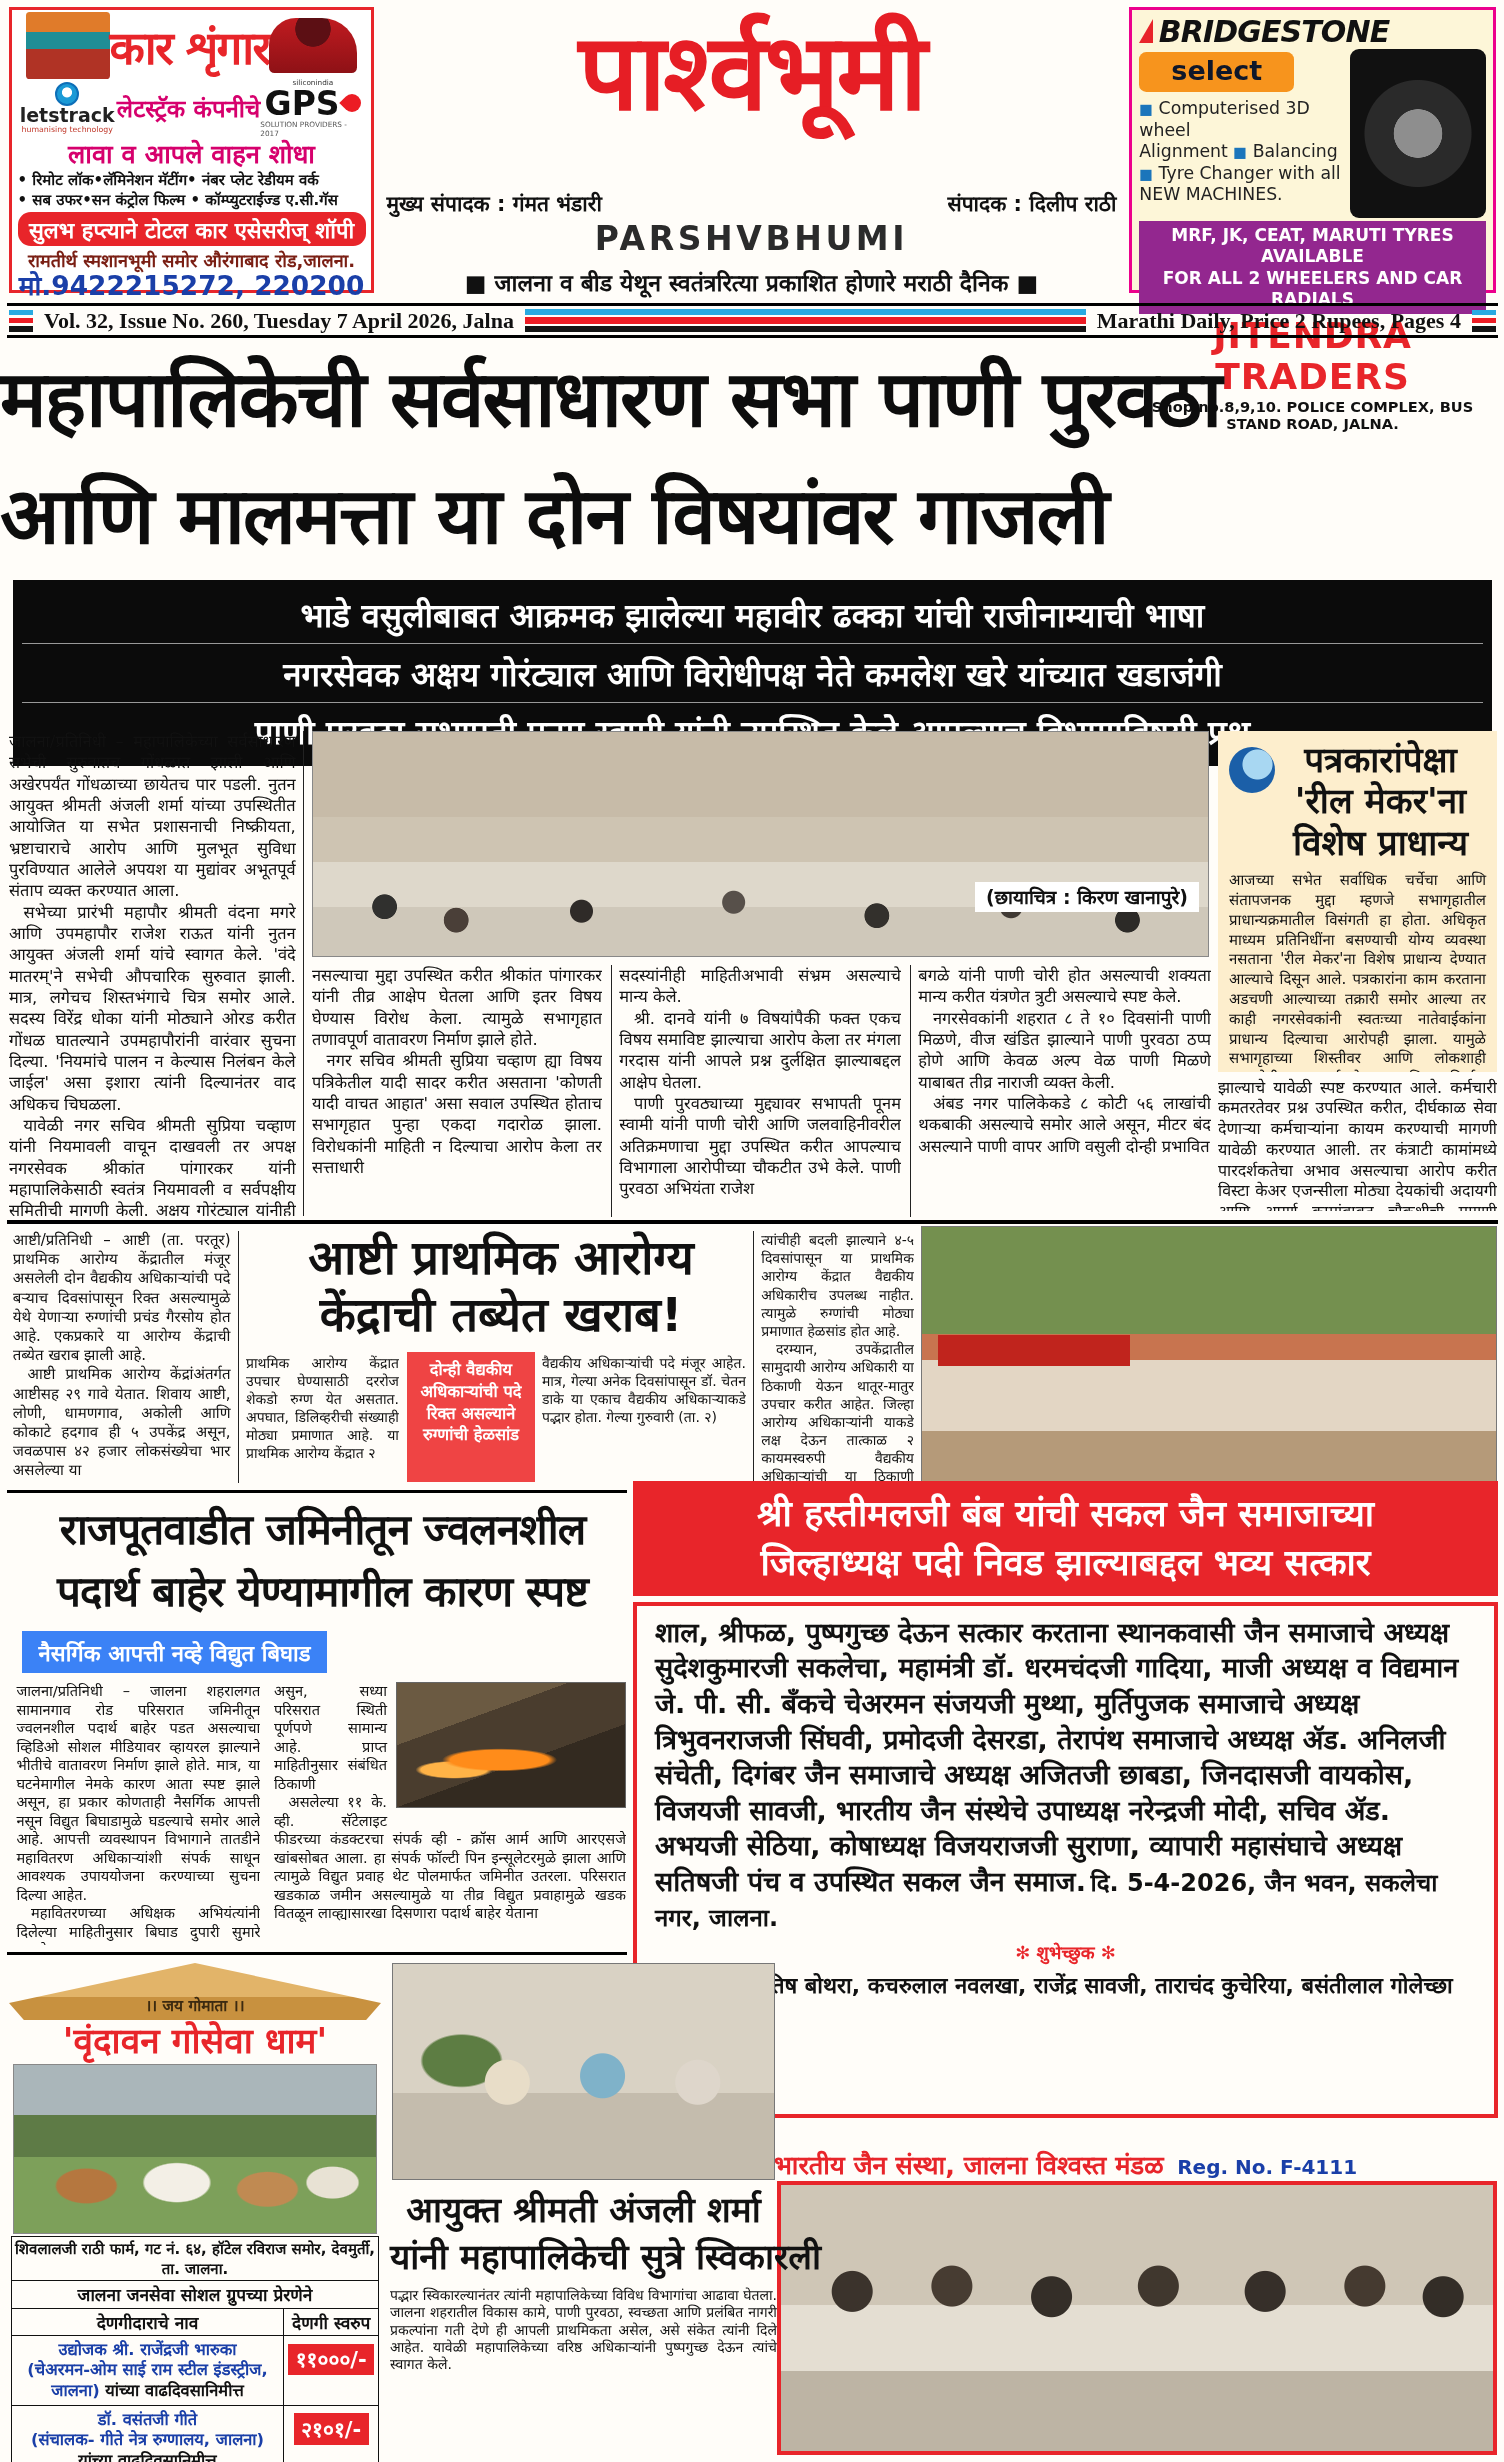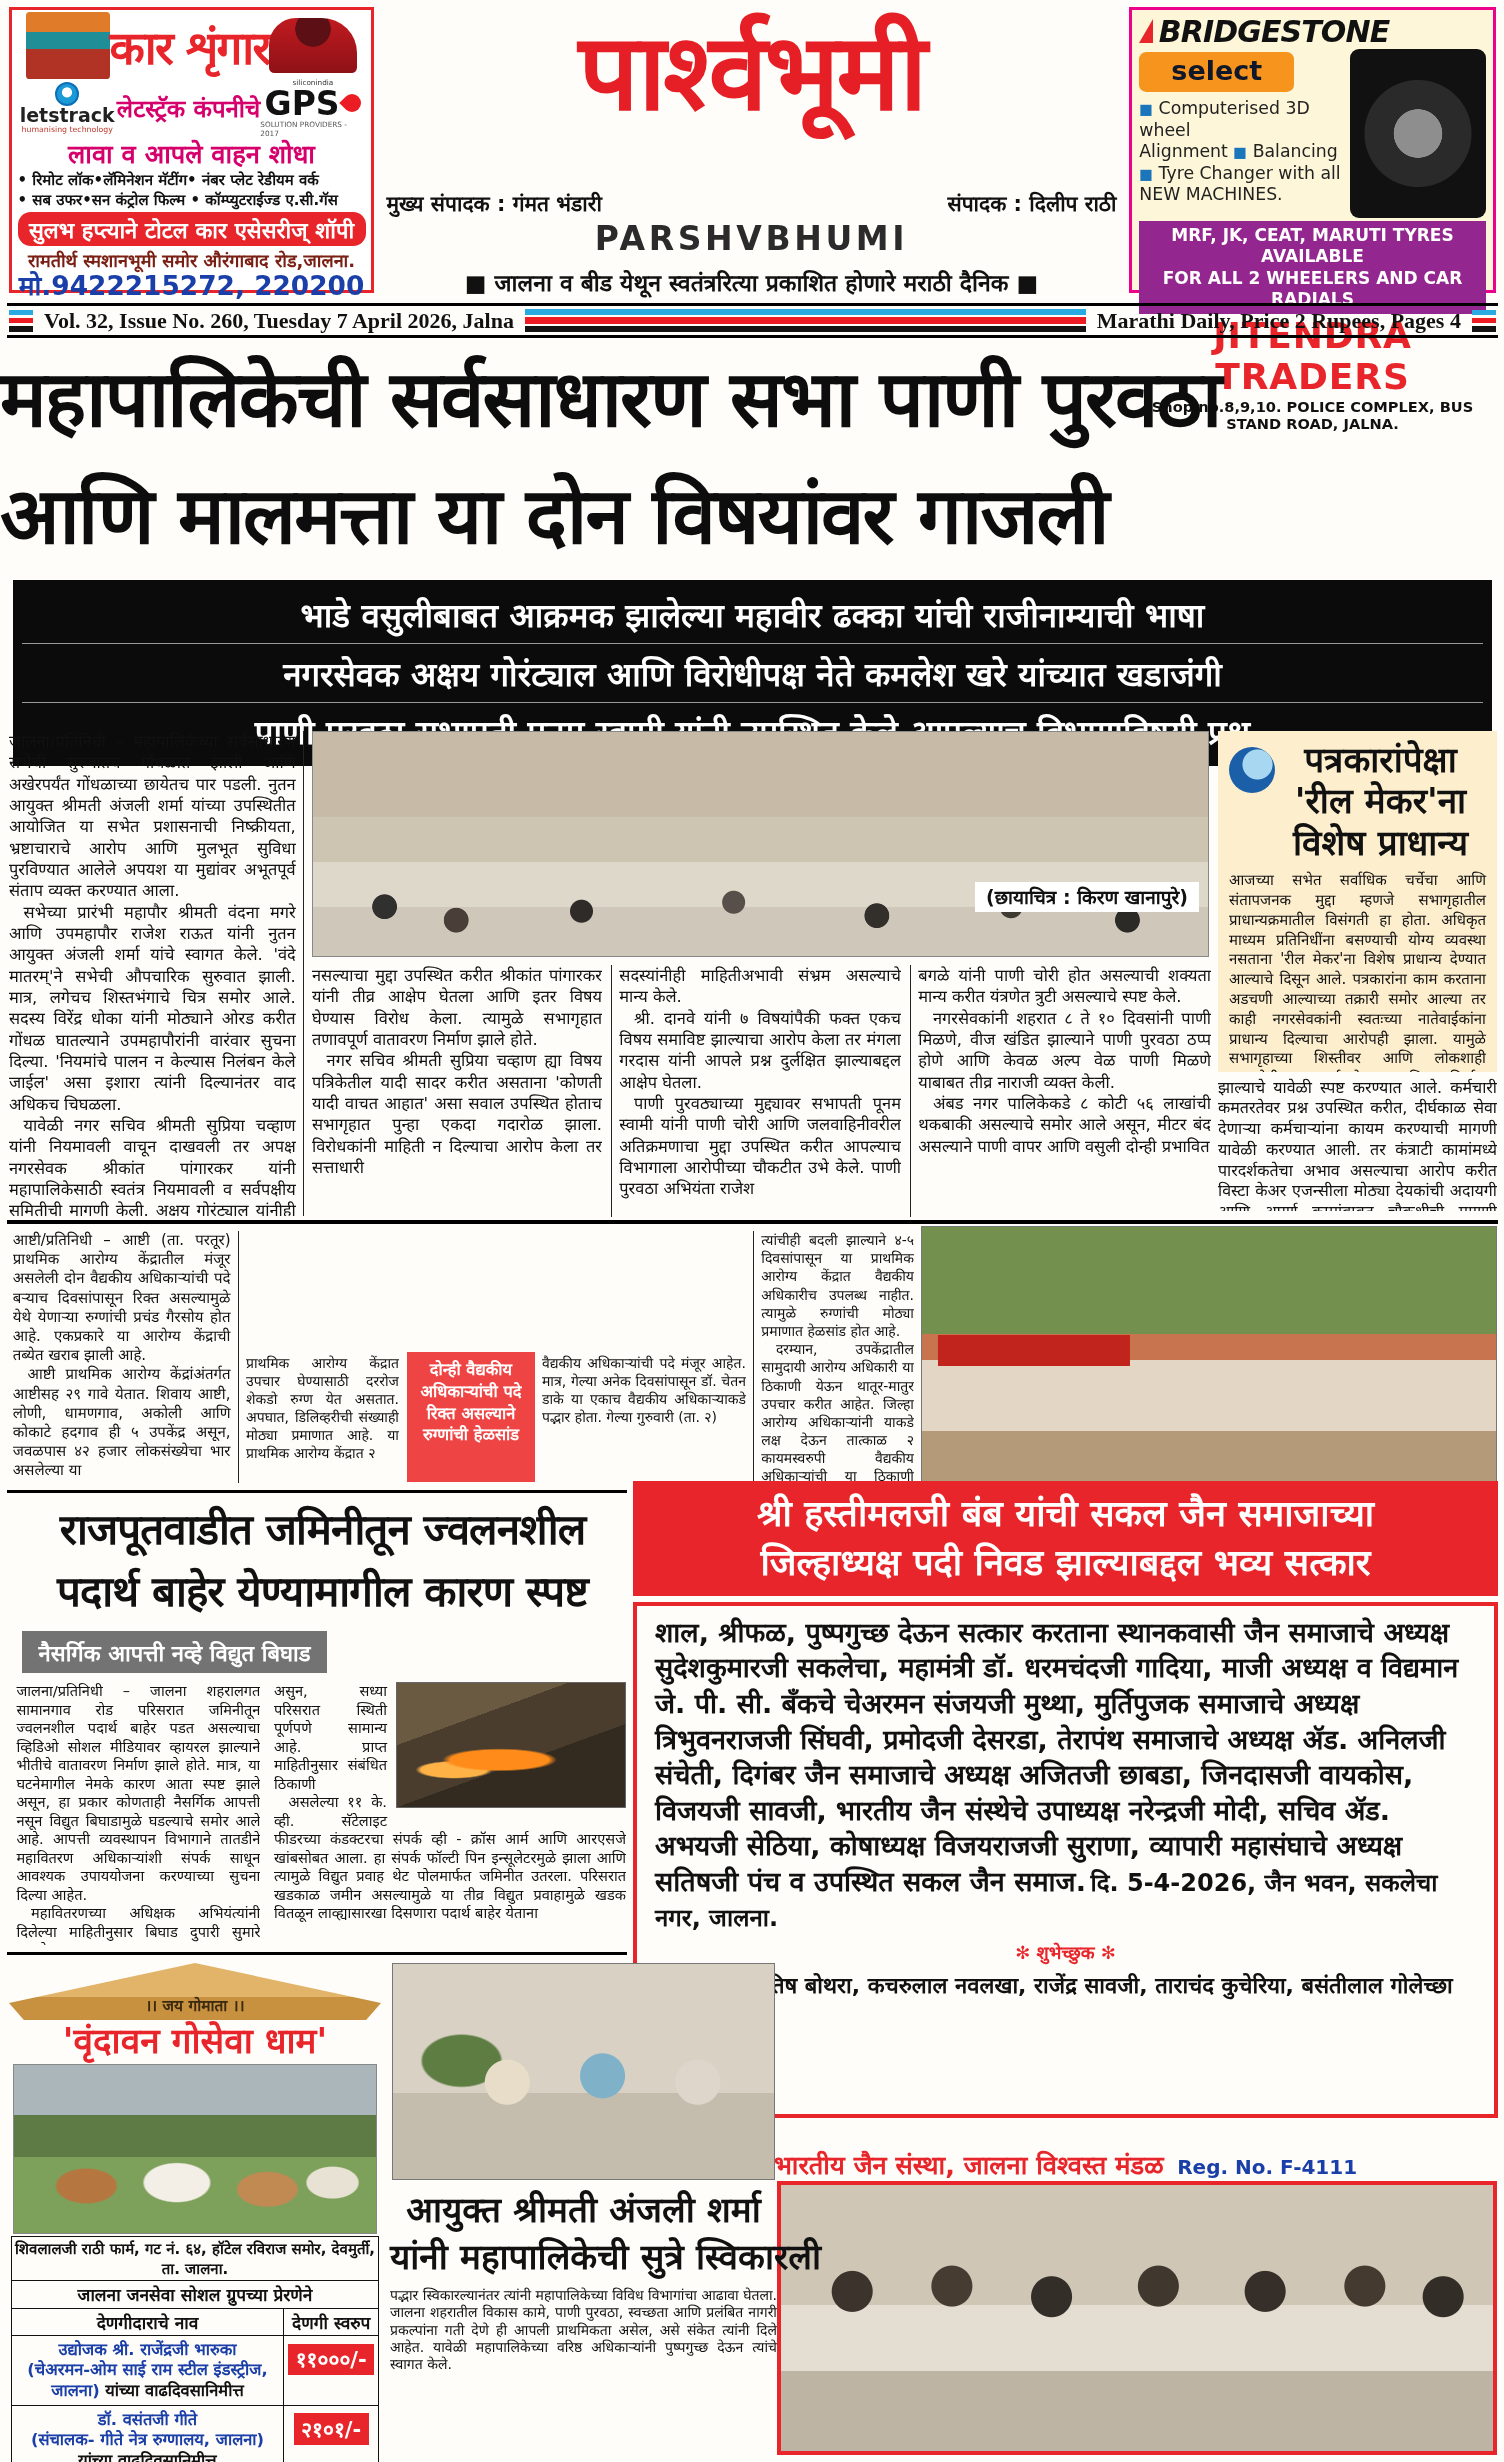--- a/index.html
+++ b/index.html
@@ -105,21 +105,21 @@
   .ashti-col4 { position:absolute; left:753px; top:1231px; width:161px; height:254px; font-size:14px; line-height:1.3; border-left:1.8px solid #222; padding-left:7.3px; overflow:hidden; }
   .ashti-photo { position:absolute; left:921px; top:1226px; width:576px; height:257px; border:0.9px solid #777;
     background:
       linear-gradient(180deg,#74904f 0 42%,#c8744f 42% 52%,#e3d6c4 52% 80%,#b59a79 80% 100%); }
   .ashti-sign { position:absolute; left:16.4px; top:108px; width:192px; height:31px; background:#c0241d; }
 
   .rule-ashti { position:absolute; left:7.3px; top:1490px; width:620px; height:2.7px; background:#000; }
 
   
   .raj-head { position:absolute; left:9px; top:1499px; width:627px; text-align:center; font-weight:bold; font-size:42px; line-height:1.48; letter-spacing:-0.9px; white-space:nowrap; }
-  .raj-banner { position:absolute; left:22px; top:1631px; width:305px; height:42px; background:#737373; color:#fff; font-weight:bold; font-size:22px; display:flex; align-items:center; justify-content:center; white-space:nowrap; }
+  .raj-banner { position:absolute; left:22px; top:1631px; width:305px; height:42px; background:#3b82f6; color:#fff; font-weight:bold; font-size:22px; display:flex; align-items:center; justify-content:center; white-space:nowrap; }
   .raj-col1 { position:absolute; left:16.4px; top:1682px; width:244px; height:263px; font-size:14.6px; line-height:1.27; }
   .raj-col2 { position:absolute; left:274px; top:1682px; width:352px; height:263px; font-size:14.6px; line-height:1.27; }
   .raj-fire { float:right; width:230px; height:126px; margin:0 0 5.5px 9px; border:0.9px solid #666;
     background:
       radial-gradient(ellipse 82px 16.4px at 45% 62%, #ff8c1a 0 60%, transparent 70%),
       radial-gradient(ellipse 55px 12.8px at 25% 70%, #ffb347 0 60%, transparent 70%),
       linear-gradient(160deg,#6b5a42 0 30%,#4a3d2e 30% 60%,#332a20 60% 100%); }
   .rule-raj { position:absolute; left:7.3px; top:1952px; width:620px; height:2.7px; background:#000; }
 
   
@@ -325,20 +325,24 @@
       
     </div>
   </div>
 
   <div class="rule-main"></div>
 
   <div class="ashti-col1 body-text">
     <p>आष्टी/प्रतिनिधी – आष्टी (ता. परतूर) प्राथमिक आरोग्य केंद्रातील मंजूर असलेली दोन वैद्यकीय अधिकाऱ्यांची पदे बऱ्याच दिवसांपासून रिक्त असल्यामुळे येथे येणाऱ्या रुग्णांची प्रचंड गैरसोय होत आहे. एकप्रकारे या आरोग्य केंद्राची तब्येत खराब झाली आहे.</p>
     <p>आष्टी प्राथमिक आरोग्य केंद्रांअंतर्गत आष्टीसह २९ गावे येतात. शिवाय आष्टी, लोणी, धामणगाव, अकोली आणि कोकाटे हदगाव ही ५ उपकेंद्र असून, जवळपास ४२ हजार लोकसंख्येचा भार असलेल्या या</p>
   </div>
+  <div class="ashti-head">
+    <div>आष्टी प्राथमिक आरोग्य</div>
+    <div>केंद्राची तब्येत खराब!</div>
+  </div>
   <div class="ashti-col2 body-text">प्राथमिक आरोग्य केंद्रात उपचार घेण्यासाठी दररोज शेकडो रुग्ण येत असतात. अपघात, डिलिव्हरीची संख्याही मोठ्या प्रमाणात आहे. या प्राथमिक आरोग्य केंद्रात २</div>
   <div class="ashti-black">दोन्ही वैद्यकीय अधिकाऱ्यांची पदे रिक्त असल्याने रुग्णांची हेळसांड</div>
   <div class="ashti-col3 body-text">वैद्यकीय अधिकाऱ्यांची पदे मंजूर आहेत. मात्र, गेल्या अनेक दिवसांपासून डॉ. चेतन डाके या एकाच वैद्यकीय अधिकाऱ्याकडे पद्भार होता. गेल्या गुरुवारी (ता. २)</div>
   <div class="ashti-col4 body-text">
     <p>त्यांचीही बदली झाल्याने ४-५ दिवसांपासून या प्राथमिक आरोग्य केंद्रात वैद्यकीय अधिकारीच उपलब्ध नाहीत. त्यामुळे रुग्णांची मोठ्या प्रमाणात हेळसांड होत आहे.</p>
     <p>दरम्यान, उपकेंद्रातील सामुदायी आरोग्य अधिकारी या ठिकाणी येऊन थातूर-मातुर उपचार करीत आहेत. जिल्हा आरोग्य अधिकाऱ्यांनी याकडे लक्ष देऊन तात्काळ २ कायमस्वरुपी वैद्यकीय अधिकाऱ्यांची या ठिकाणी नियुक्ती करावी, अशी मागणी होत आहे.</p>
   </div>
   <div class="ashti-photo">
     <div class="ashti-sign"></div>
   </div>

